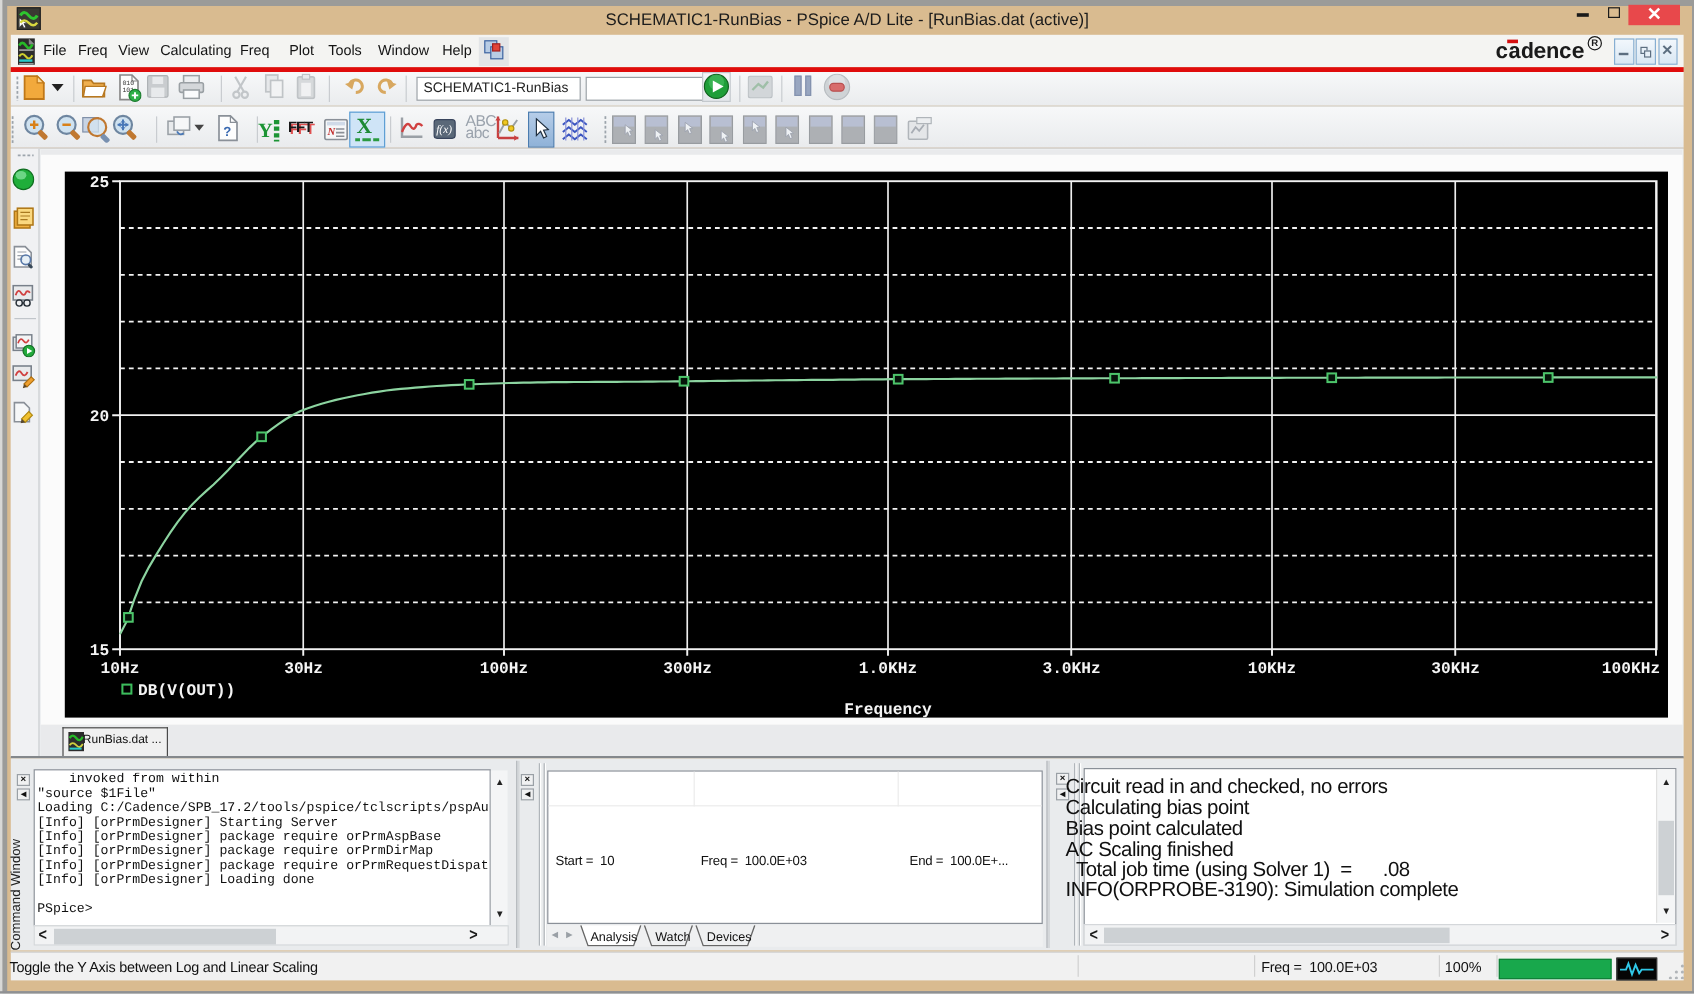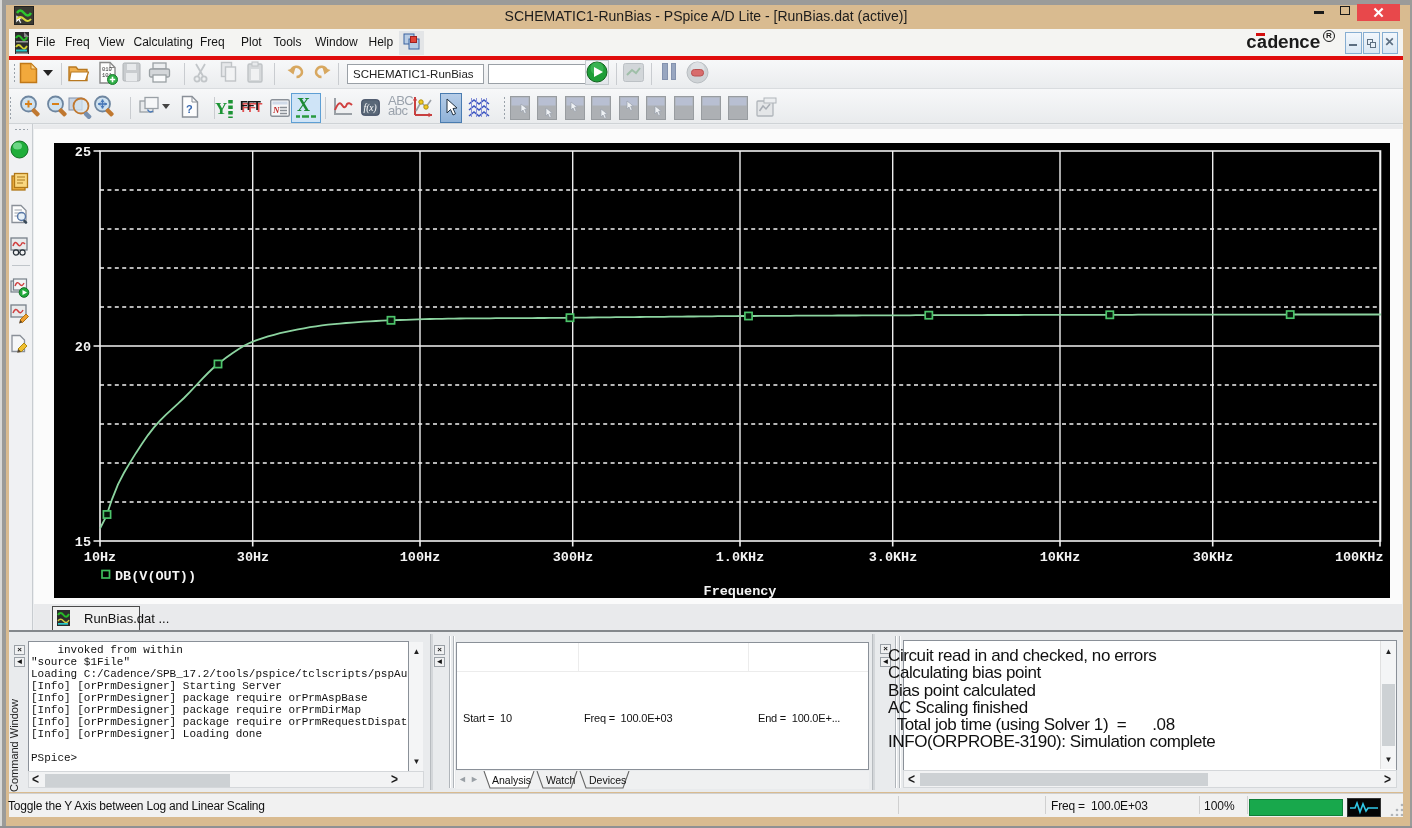--- a/index.html
+++ b/index.html
@@ -377,21 +377,21 @@
 
 <div class="abs" style="left:34px;top:604px;width:1368px;height:26px;background:#e9eaec"></div>
 <div class="abs" style="left:52px;top:606px;width:88px;height:24px;background:#f0f0f0;border:1.5px solid #4a4a4a;border-bottom:none"></div>
 <div class="abs" style="left:57px;top:610px;width:13px;height:16px;background:#2c2c2c">
     <svg width="13" height="16">
       <path d="M1 5 Q3.5 1 6.5 5 T12 4" stroke="#27b827" stroke-width="2" fill="none"></path>
       <path d="M1 11 Q3.5 7.5 6.5 11 T12 10" stroke="#d0d040" stroke-width="1.5" fill="none"></path>
       <rect x="1" y="13" width="10" height="1.7" fill="#28c8c8"></rect>
     </svg>
   </div>
-<div class="abs" style="left:84px;top:611px;width:66px;height:14px;font-size:13px;color:#111;white-space:nowrap">RunBias.dat ...</div>
+<div class="abs" style="left:69px;top:611px;width:66px;height:14px;font-size:10px;color:#111;white-space:nowrap">RunBias.dat ...</div>
 <div class="abs" style="left:9px;top:630px;width:1394px;height:1.5px;background:#84888c"></div>
 
 <div class="abs" style="left:9px;top:631.5px;width:1394px;height:160px;background:#e9ebed"></div>
 <div id="dock" class="abs" style="left:0;top:0">
     <div class="abs" style="left:14px;top:645px;width:11px;height:10px;background:#f0f1f2;border:1px solid #9aa0a6;font-size:8px;line-height:8px;text-align:center;color:#111;font-weight:bold">×</div>
     <div class="abs" style="left:14px;top:657px;width:11px;height:10px;background:#f0f1f2;border:1px solid #9aa0a6;font-size:8px;line-height:8px;text-align:center;color:#111;font-weight:bold">◄</div>
     <div class="abs" style="left:8px;top:700px;width:24px;height:92px;font-size:11px;color:#222;transform:rotate(-90deg) translate(-92px,0);transform-origin:top left;width:92px;white-space:nowrap">Command Window</div>
     <div class="abs" style="left:28px;top:641px;width:381px;height:131px;background:#fff;border:1px solid #8a9098"></div>
     <div class="abs" style="left:31px;top:644px;width:377px;height:126px;font-family:'Liberation Mono',monospace;font-size:11px;line-height:12px;color:#101010;overflow:hidden;white-space:nowrap">&nbsp;&nbsp;&nbsp;&nbsp;invoked&nbsp;from&nbsp;within<br>"source&nbsp;$1File"<br>Loading&nbsp;C:/Cadence/SPB_17.2/tools/pspice/tclscripts/pspAu<br>[Info]&nbsp;[orPrmDesigner]&nbsp;Starting&nbsp;Server<br>[Info]&nbsp;[orPrmDesigner]&nbsp;package&nbsp;require&nbsp;orPrmAspBase<br>[Info]&nbsp;[orPrmDesigner]&nbsp;package&nbsp;require&nbsp;orPrmDirMap<br>[Info]&nbsp;[orPrmDesigner]&nbsp;package&nbsp;require&nbsp;orPrmRequestDispat<br>[Info]&nbsp;[orPrmDesigner]&nbsp;Loading&nbsp;done<br><br>PSpice&gt;</div>
     <div class="abs" style="left:409px;top:642px;width:14px;height:129px;background:#f4f5f6"></div>

